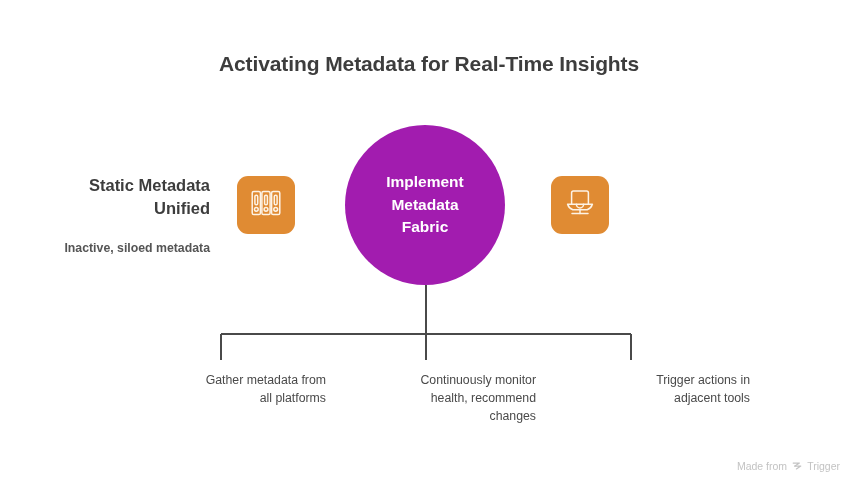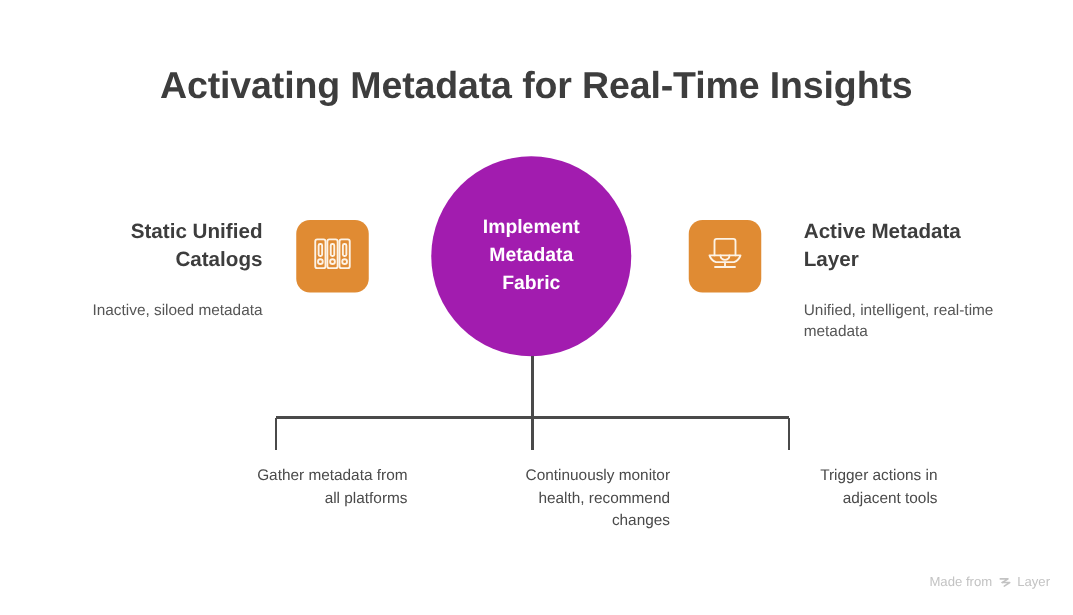--- a/index.html
+++ b/index.html
@@ -19,21 +19,21 @@
     overflow: hidden;
   }
 
   
   .title {
     position: absolute;
     left: 0;
     top: 52px;
     width: 858px;
     text-align: center;
-    font-size: 30px;
+    font-size: 21px;
     font-weight: bold;
     color: #3d3d3d;
     letter-spacing: -0.1px;
   }
 
   
   .hub {
     position: absolute;
     left: 345px;
     top: 125px;
@@ -80,20 +80,21 @@
     font-size: 16.5px;
     font-weight: bold;
     color: #3d3d3d;
     line-height: 1.42;
   }
   .side-sub {
     margin-top: 19px;
     font-size: 12.3px;
     color: #555555;
     line-height: 1.42;
+    font-weight: bold;
   }
 
   
   .connector {
     position: absolute;
     left: 0;
     top: 278px;
     width: 858px;
     height: 92px;
   }
@@ -126,21 +127,21 @@
   .watermark .wm-logo { display: inline-flex; }
 </style>
 </head>
 <body>
 
 <div id="canvas">
 
   <div class="title">Activating Metadata for Real-Time Insights</div>
 
   <div class="side left">
-    <div class="side-title">Static Unified Catalogs</div>
+    <div class="side-title">Static Metadata Unified</div>
     <div class="side-sub">Inactive, siloed metadata</div>
   </div>
 
   <div class="icon-tile left">
     <span>
       <svg width="34" height="34" viewBox="0 0 34 34" fill="none" stroke="#fdf3e6" stroke-width="1.5" stroke-linecap="round" stroke-linejoin="round">
         <rect x="3.2" y="5.5" width="8.2" height="23" rx="1.6"></rect>
         <rect x="12.9" y="5.5" width="8.2" height="23" rx="1.6"></rect>
         <rect x="22.6" y="5.5" width="8.2" height="23" rx="1.6"></rect>
         <rect x="5.9" y="9.2" width="2.8" height="9.6" rx="1.2"></rect>
@@ -164,24 +165,20 @@
       <svg width="34" height="34" viewBox="0 0 34 34" fill="none" stroke="#fdf3e6" stroke-width="1.5" stroke-linecap="round" stroke-linejoin="round">
         <path d="M8.6 18.3 V6.9 a1.8 1.8 0 0 1 1.8-1.8 h13.2 a1.8 1.8 0 0 1 1.8 1.8 V18.3"></path>
         <path d="M4.6 18.3 H29.4 a8.3 8.3 0 0 1 -5.2 5.4 H9.8 a8.3 8.3 0 0 1 -5.2 -5.4 Z"></path>
         <path d="M13.4 18.3 a3.6 3.6 0 0 0 7.2 0"></path>
         <path d="M17 23.7 V27.6"></path>
         <path d="M9.0 27.6 H25.0"></path>
       </svg>
     </span>
   </div>
 
-  <div class="side right">
-    <div class="side-title">Active Metadata Layer</div>
-    <div class="side-sub">Unified, intelligent, real-time metadata</div>
-  </div>
 
   <svg class="connector" viewBox="0 0 858 92" preserveAspectRatio="none">
     <g stroke="#4a4a4a" stroke-width="1.9" fill="none" shape-rendering="crispEdges">
       <path d="M426 7 V56"></path>
       <path d="M221 56 H631"></path>
       <path d="M221 56 V82"></path>
       <path d="M426 56 V82"></path>
       <path d="M631 56 V82"></path>
     </g>
   </svg>
@@ -195,16 +192,16 @@
 adjacent tools</div>
 
   <div class="watermark">
     <span>Made from</span>
     <span class="wm-logo">
       <svg width="12" height="12" viewBox="0 0 12 12" fill="none" stroke="#c3c3c3" stroke-width="1.25" stroke-linecap="round" stroke-linejoin="round">
         <path d="M2.2 3.1 L8.4 3.1 L4.0 6.0"></path>
         <path d="M3.6 6.0 L9.8 6.0 L5.4 8.9"></path>
       </svg>
     </span>
-    <span>Layer</span>
+    <span>Trigger</span>
   </div>
 
 </div>
 
 </body></html>

